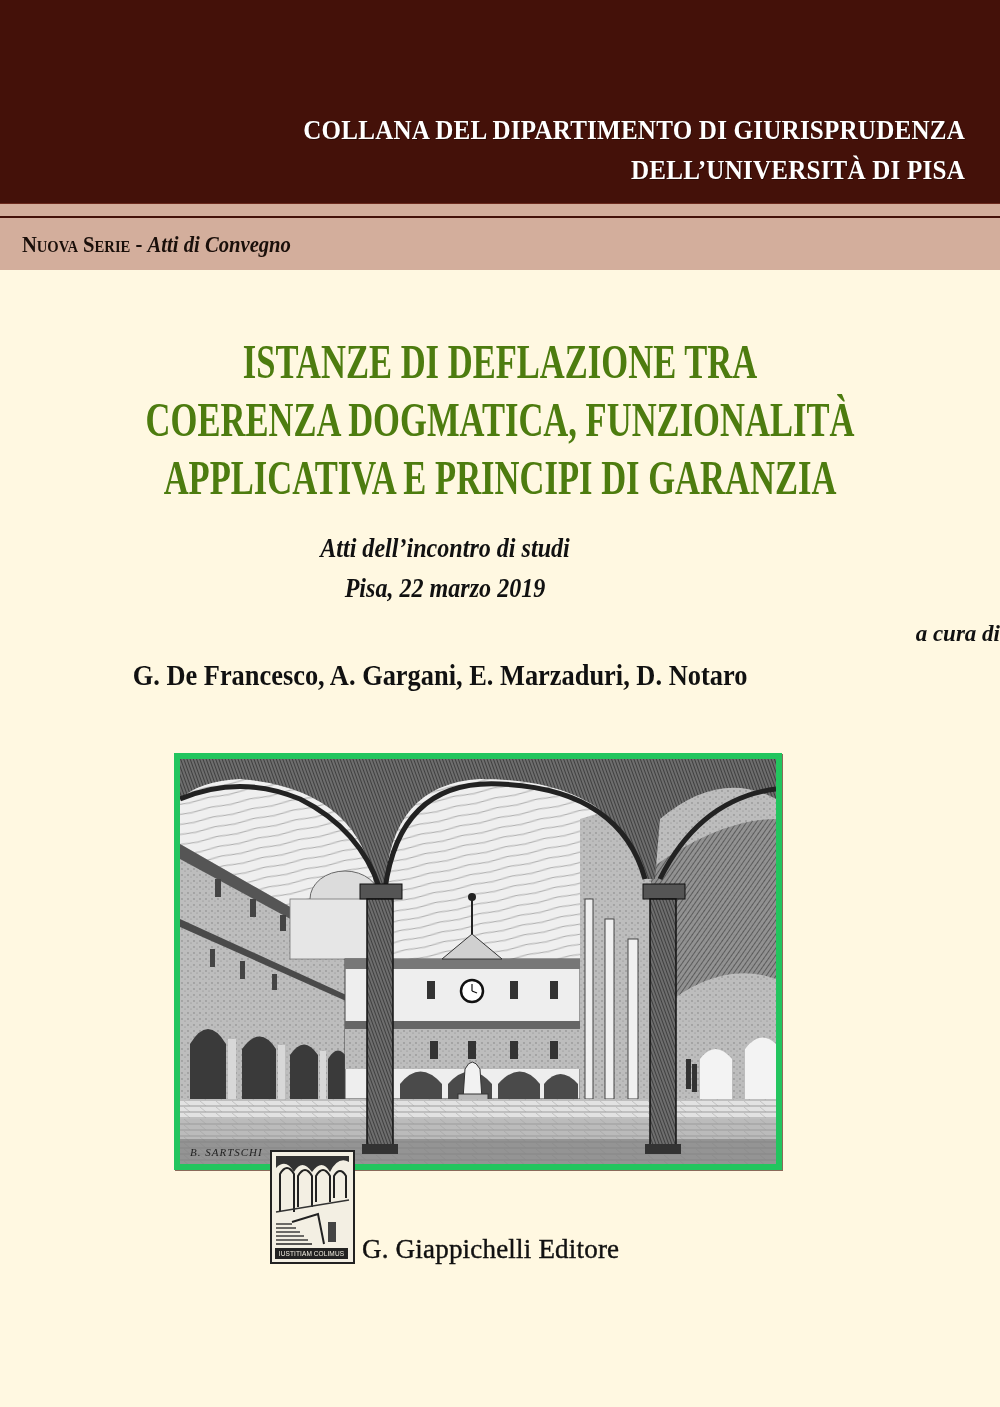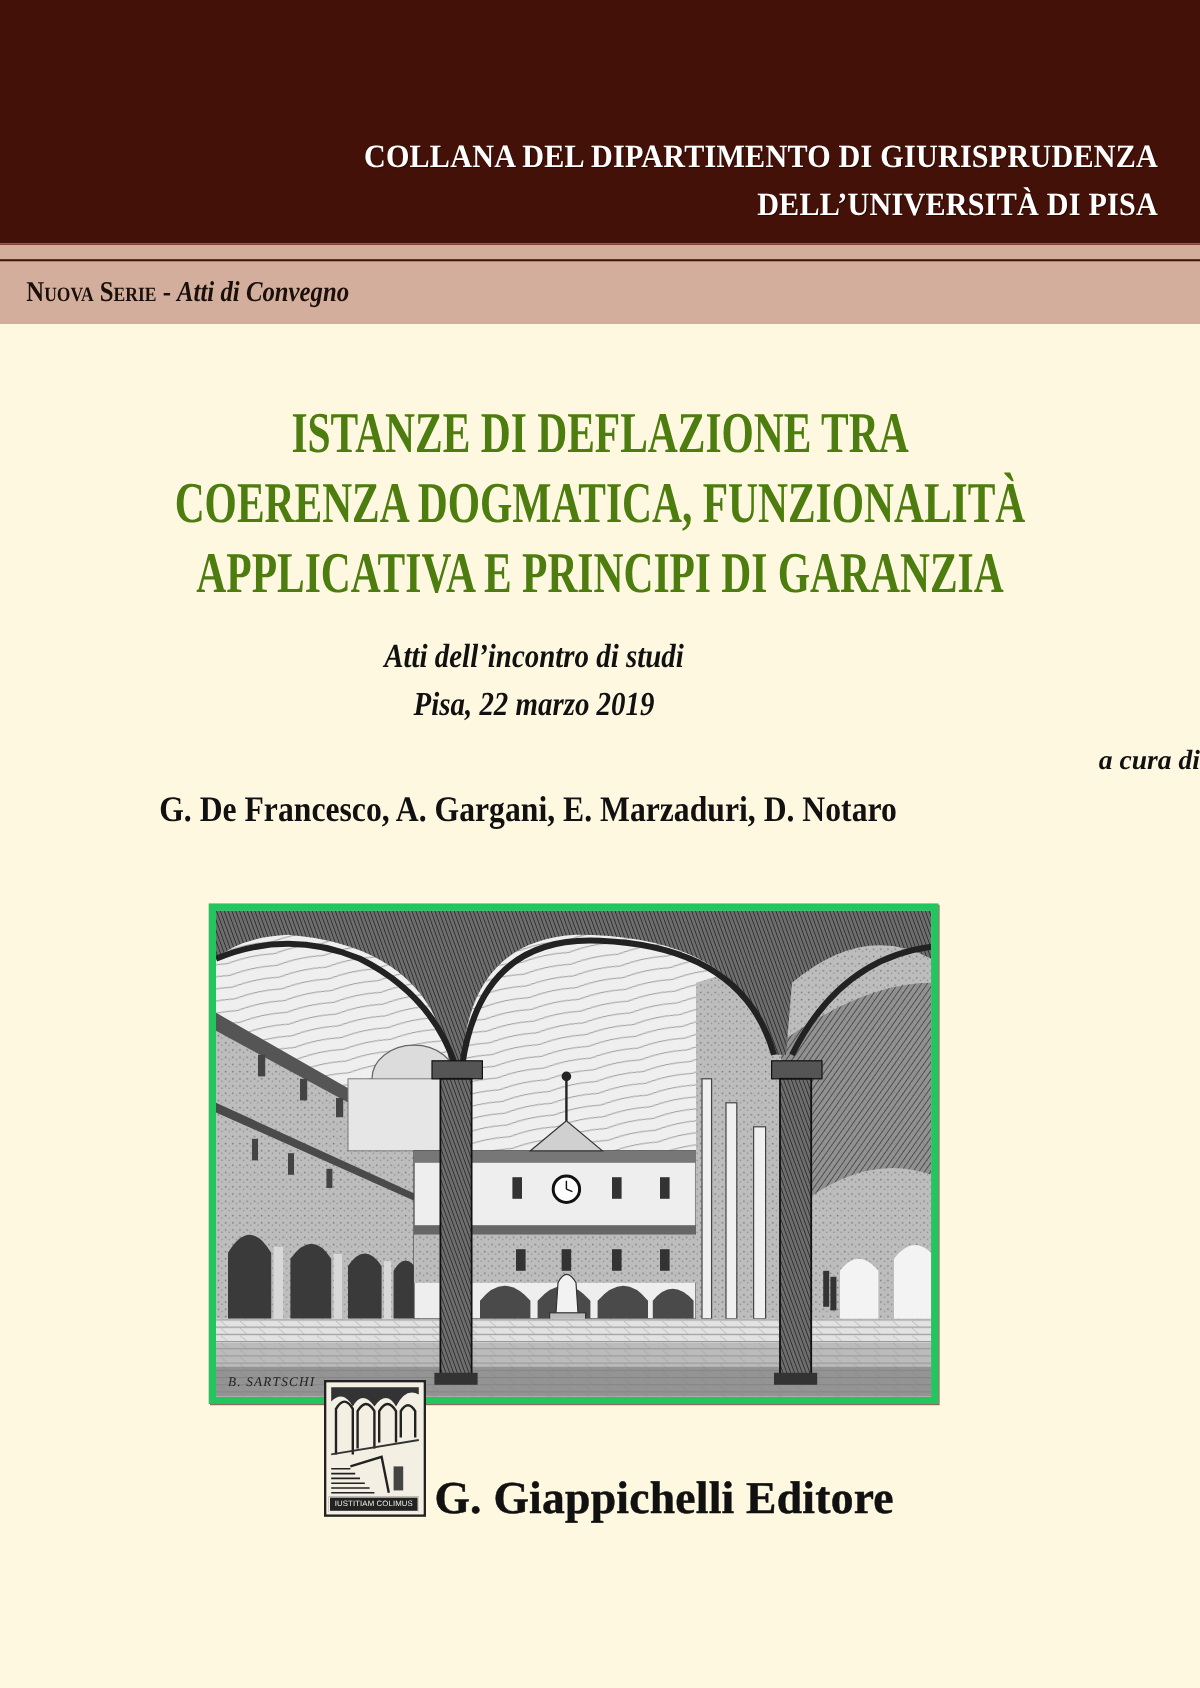--- a/index.html
+++ b/index.html
@@ -18,21 +18,21 @@
   .title { position:absolute; left:0; top:333px; width:1000px; text-align:center; font-weight:bold; font-size:48px; line-height:58px; color:#4d7c0f; }
   .title div { transform:scaleX(0.72); transform-origin:center; white-space:nowrap; }
   .subtitle { position:absolute; left:0; top:528px; width:890px; text-align:center; font-style:italic; font-weight:bold; font-size:28px; line-height:40px; }
   .subtitle div { transform:scaleX(0.86); }
   .curator-label { position:absolute; left:0; top:620px; width:1000px; text-align:right; font-style:italic; font-weight:bold; font-size:23px; line-height:28px; }
   .editors { position:absolute; left:0; top:655px; width:880px; text-align:center; font-weight:bold; font-size:30px; line-height:40px; }
   .editors div { transform:scaleX(0.88); white-space:nowrap; }
   .illustration { position:absolute; left:174px; top:705px; width:596px; height:405px; border:6px solid #22c55e; background:#a3a3a3; overflow:hidden; box-shadow:1px 1px 0 #8a6a5a;margin-top:48px; }
   .logo { position:absolute; left:270px; top:1150px; width:81px; height:110px; border:2px solid #222; background:#f3efe3; overflow:hidden; }
   .logo-motto { position:absolute; left:2px; bottom:2px; width:73px; height:11px; background:#222; color:#f3efe3; font-family:"Liberation Sans", sans-serif; font-size:6.5px; line-height:11px; text-align:center; letter-spacing:0.1px; border:1px solid #f3efe3; }
-  .publisher { position:absolute; left:362px; top:1228px; font-size:38px; line-height:42px; color:#111; font-weight:bold; letter-spacing:0.2px; -webkit-text-stroke:0.4px #111; }
+  .publisher { position:absolute; left:362px; top:1228px; font-size:27px; line-height:42px; color:#111; font-weight:normal; letter-spacing:0.2px; -webkit-text-stroke:0.4px #111; }
   .signature { position:absolute; left:10px; bottom:6px; font-family:"Liberation Serif", serif; font-style:italic; font-size:11px; color:#222; letter-spacing:1px; }
 </style>
 </head>
 <body>
 
 <div class="top-band"></div>
 <div class="series-header">
   <div>COLLANA DEL DIPARTIMENTO DI GIURISPRUDENZA</div>
   <div>DELL’UNIVERSITÀ DI PISA</div>
 </div>

